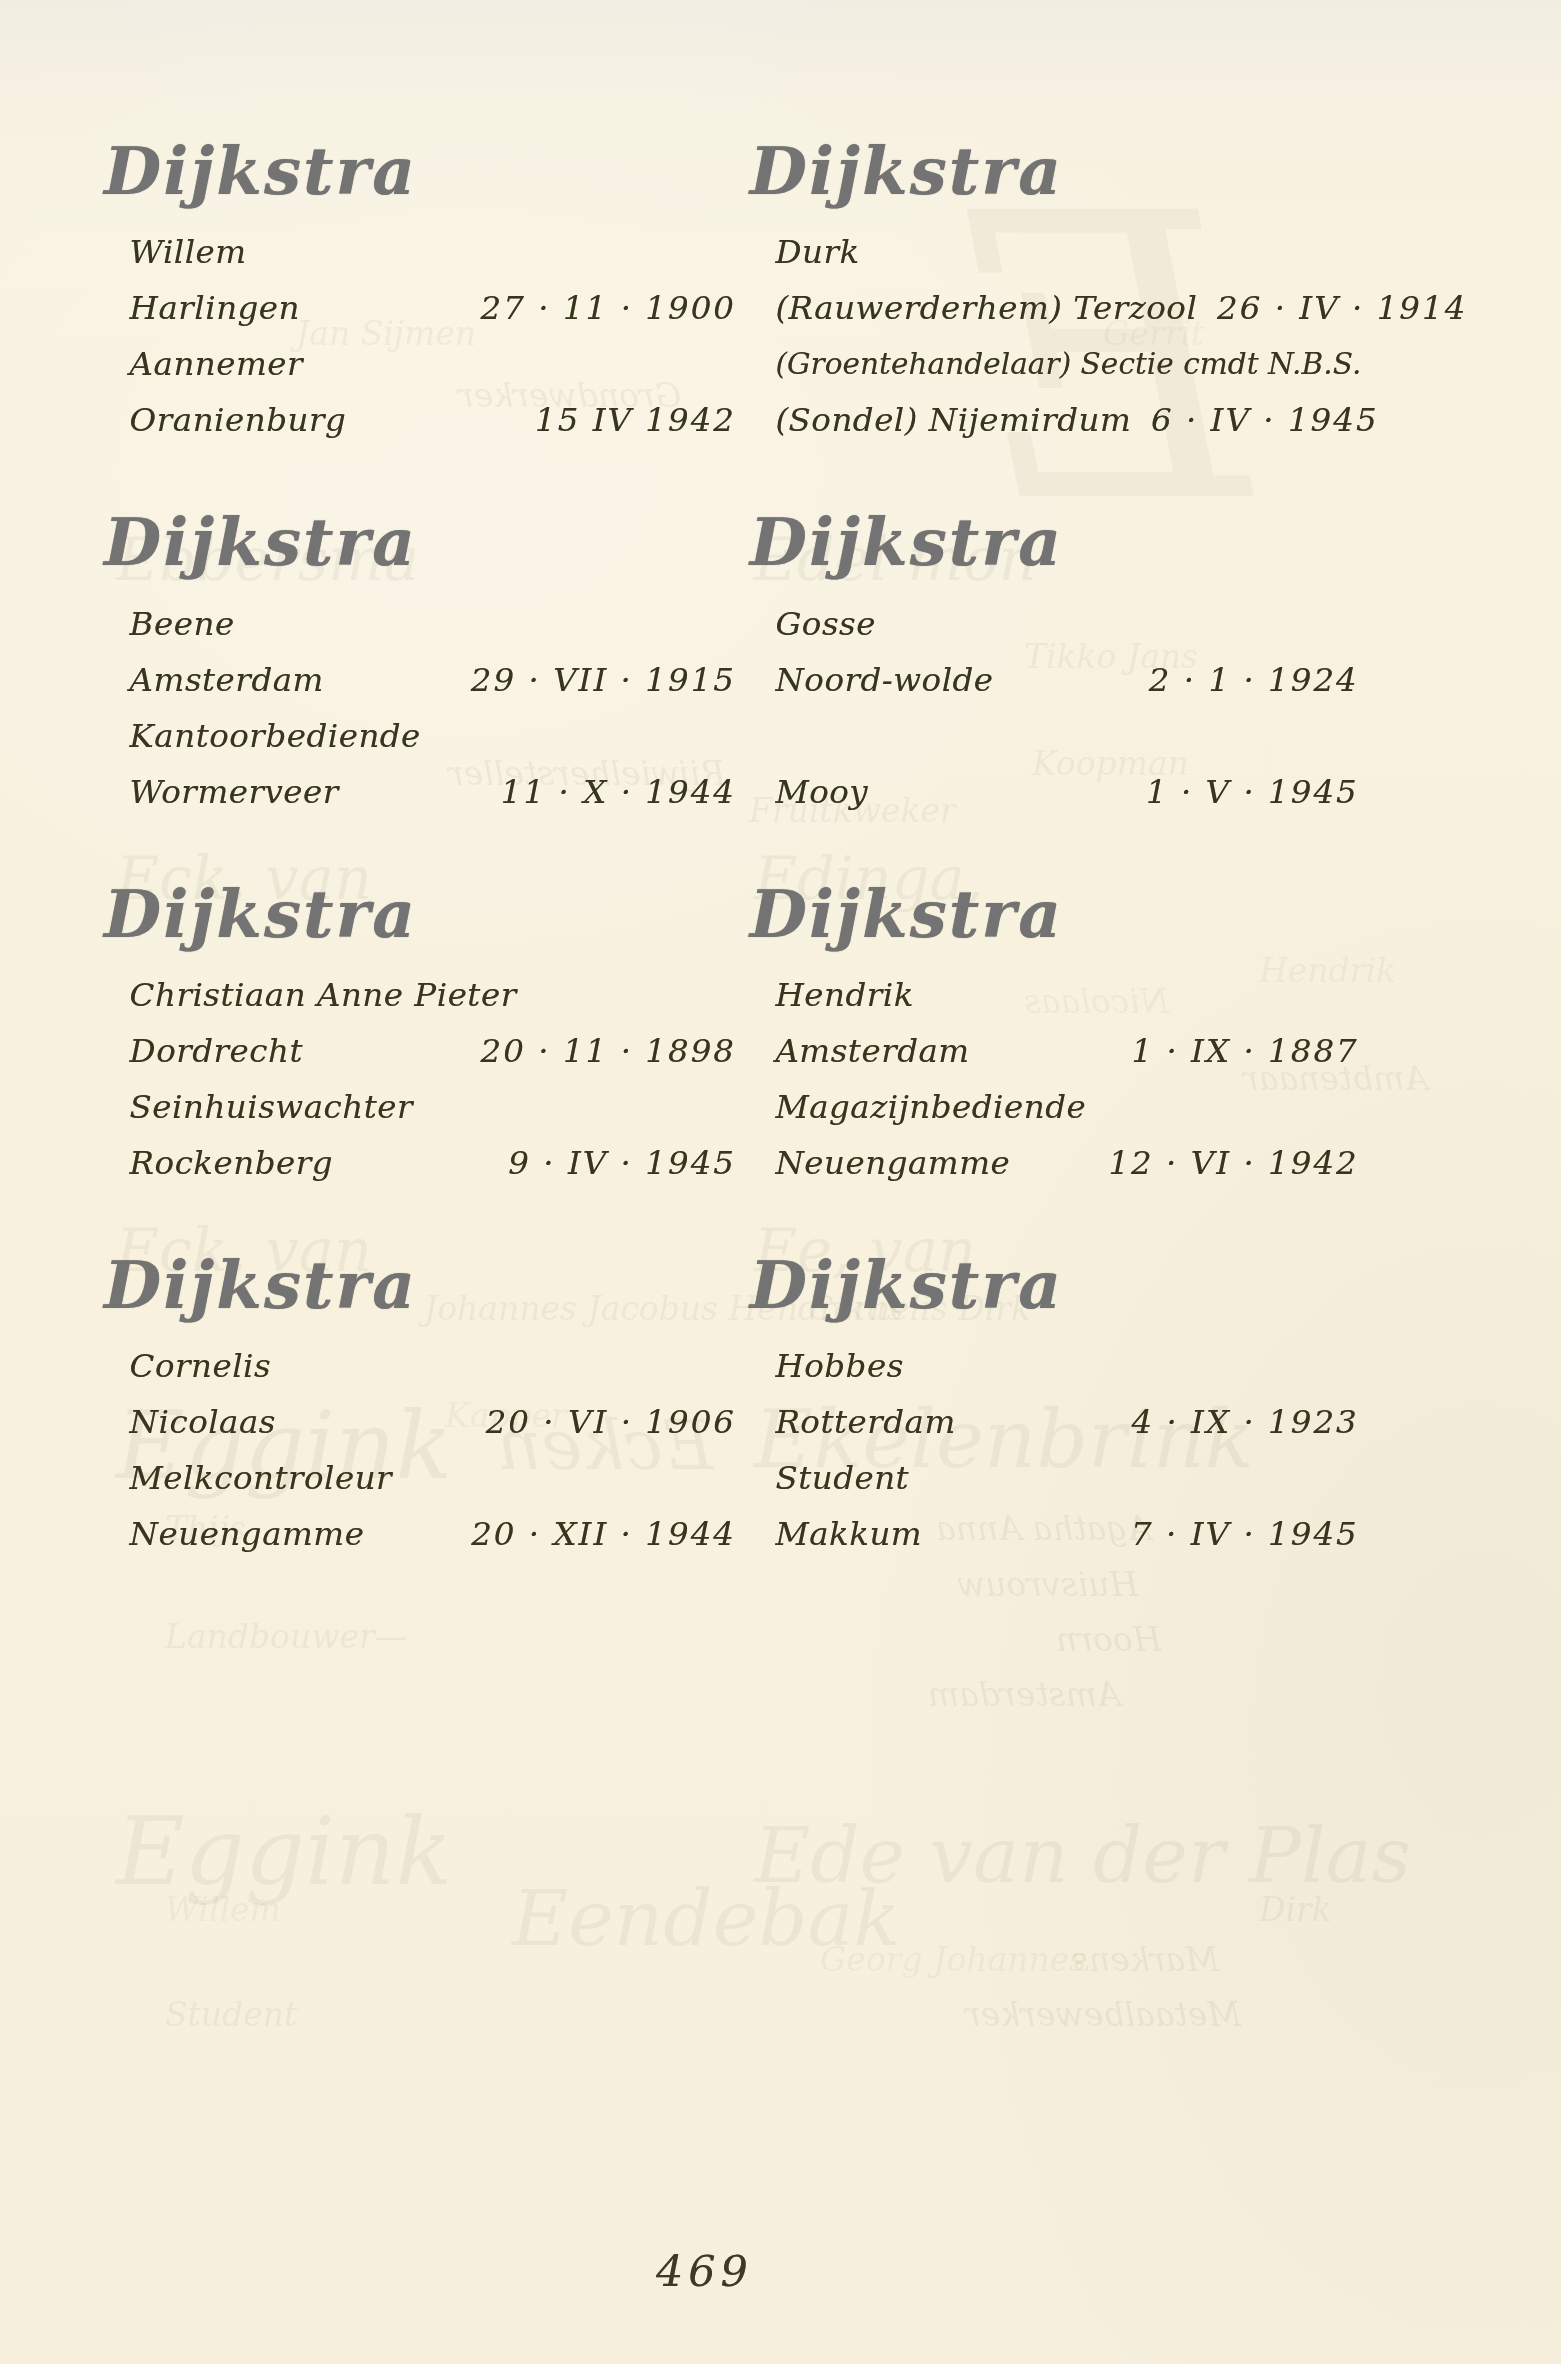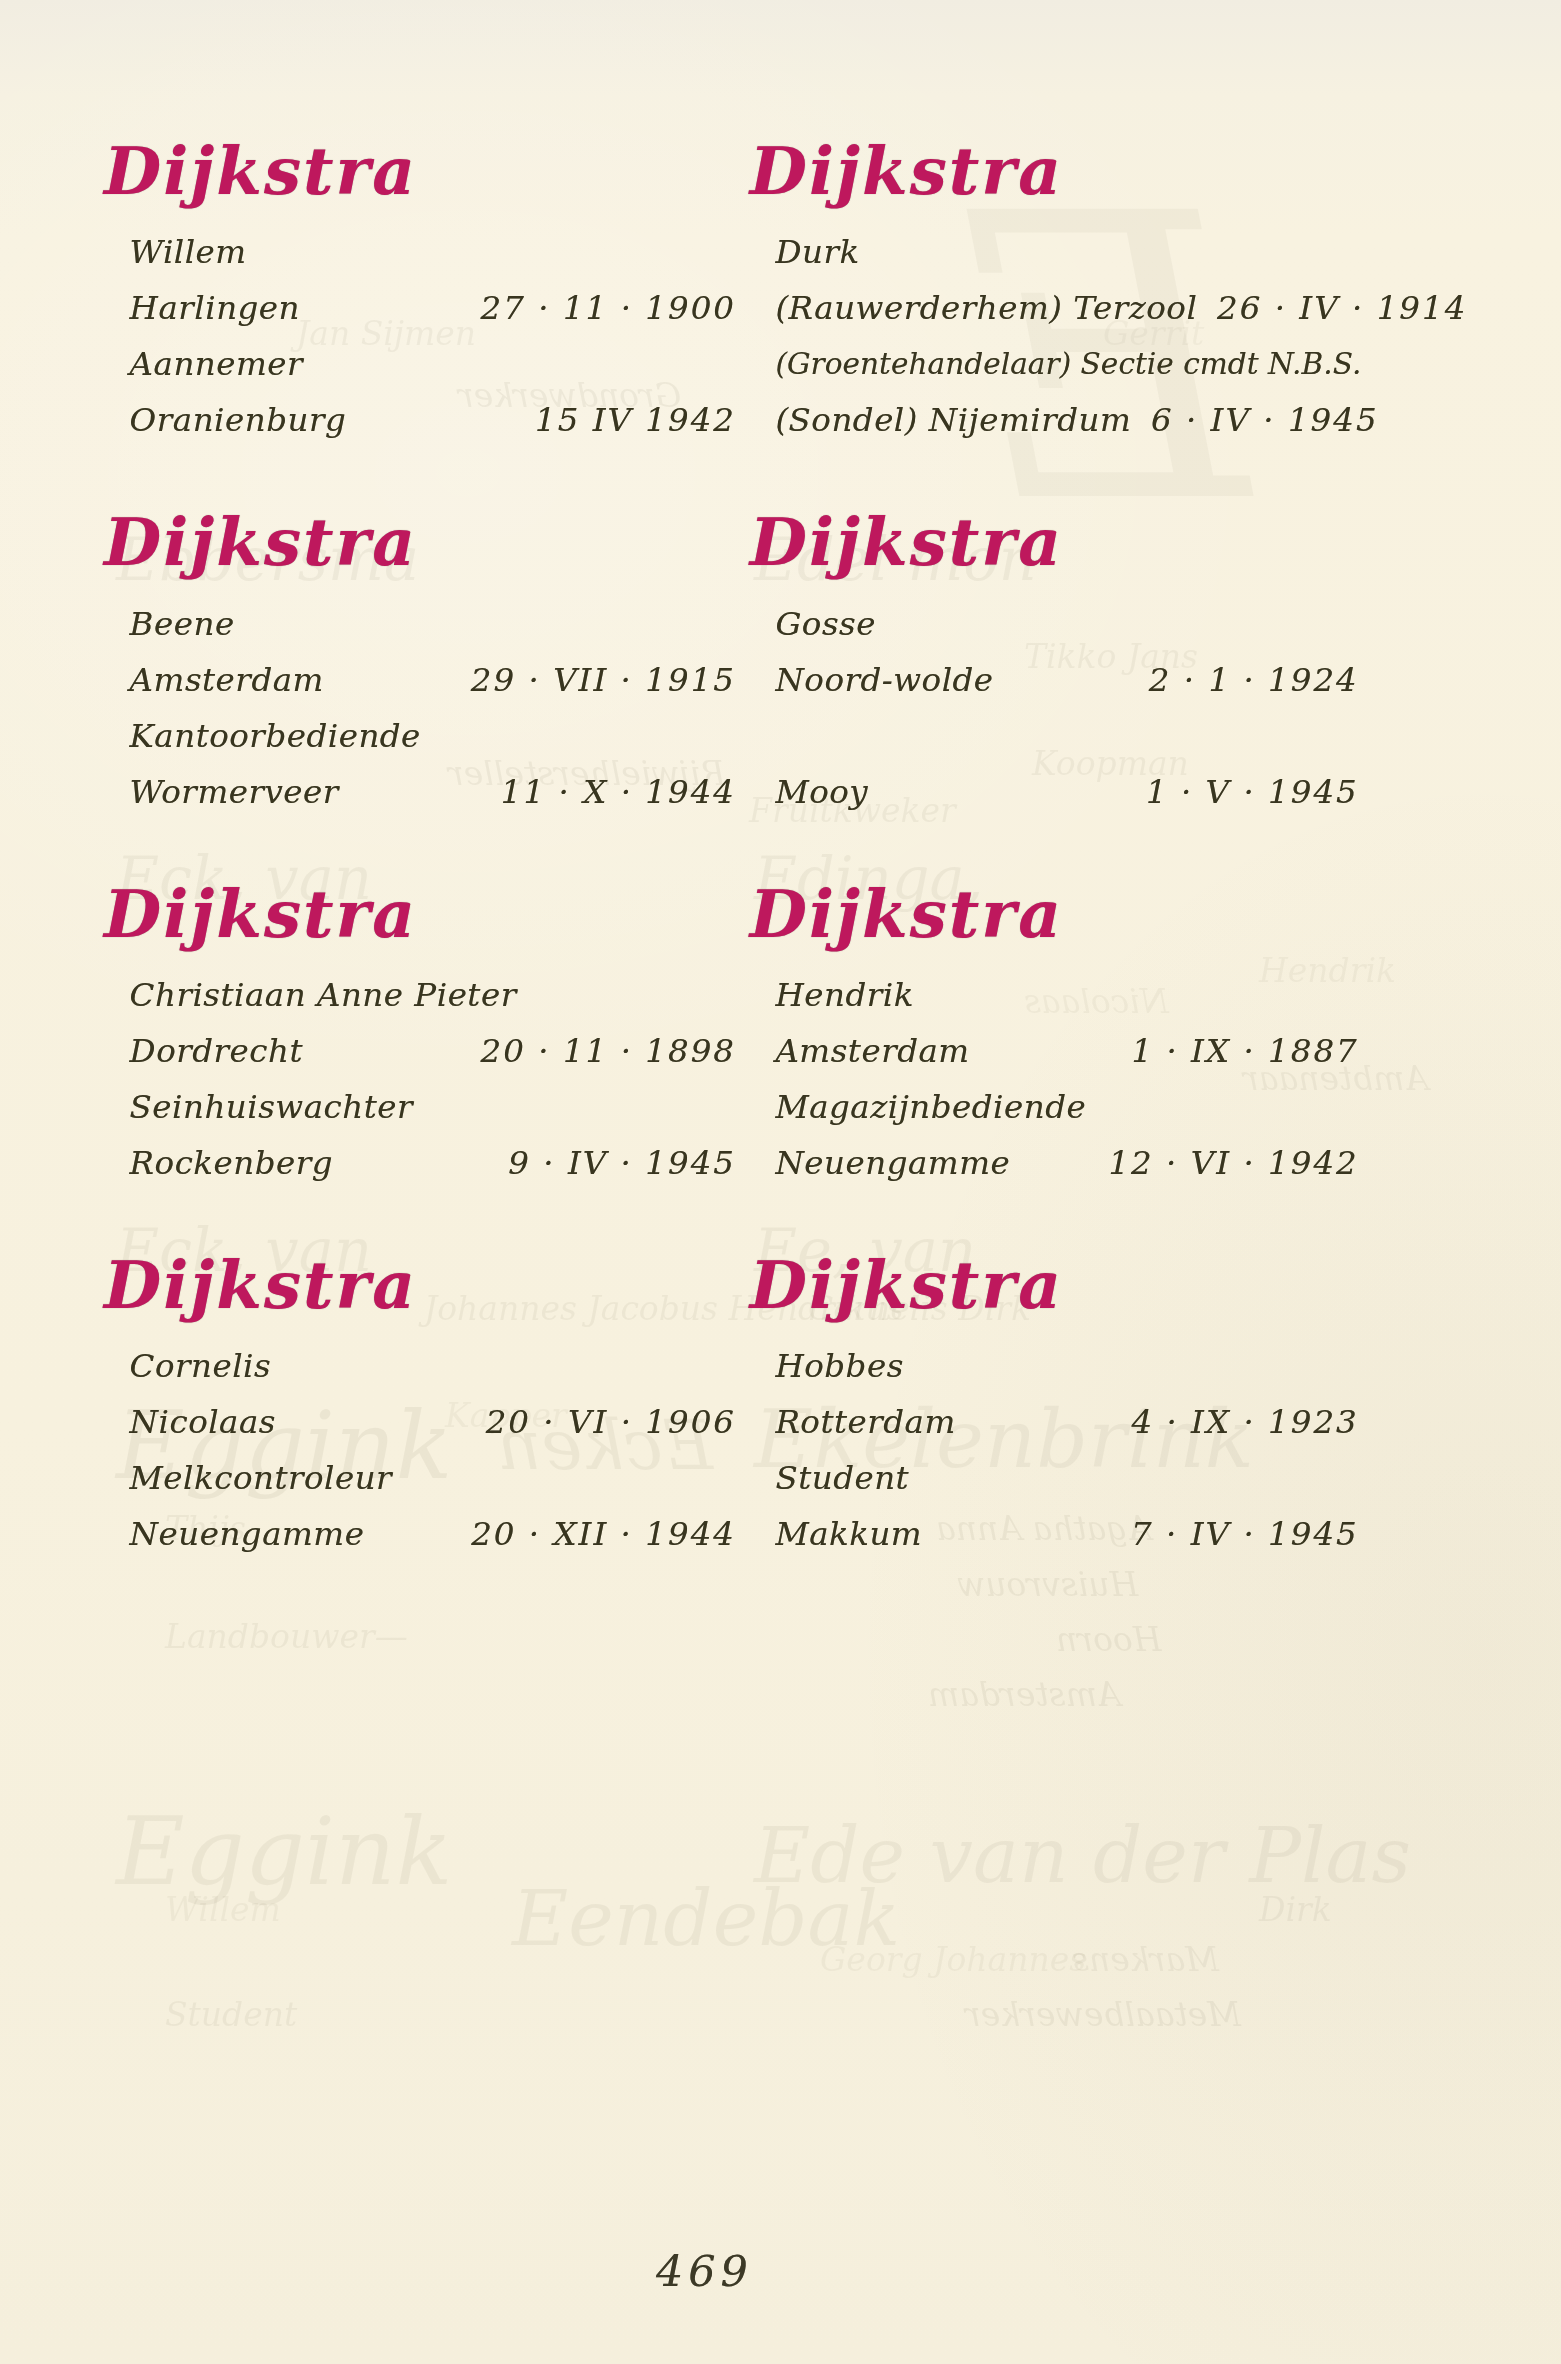--- a/index.html
+++ b/index.html
@@ -20,21 +20,21 @@
       radial-gradient(985px 1379px at 95% 70%, rgba(120,105,70,0.05), rgba(0,0,0,0) 65%);
   }
   .content{
     position:absolute;left:104px;top:130px;
     display:grid;grid-template-columns:632px 609px;column-gap:13.8px;
   }
   .entry{margin-bottom:53px;}
   .surname{
     margin:0 0 11.8px 0;
     font-size:66px;font-weight:700;font-style:italic;
-    color:#be185d;letter-spacing:2px;line-height:1.25;
+    color:#737373;letter-spacing:2px;line-height:1.25;
     text-shadow:0 0 1px rgba(38,35,24,0.45);
   }
   .details{
     margin-left:25.6px;
     font-style:italic;color:#38351f;
     font-size:32.5px;line-height:56px;letter-spacing:0.5px;
     text-shadow:0 0 0.6px rgba(56,53,31,0.5);
   }
   .row{display:flex;justify-content:space-between;align-items:baseline;min-height:56px;}
   .place{white-space:nowrap;}

